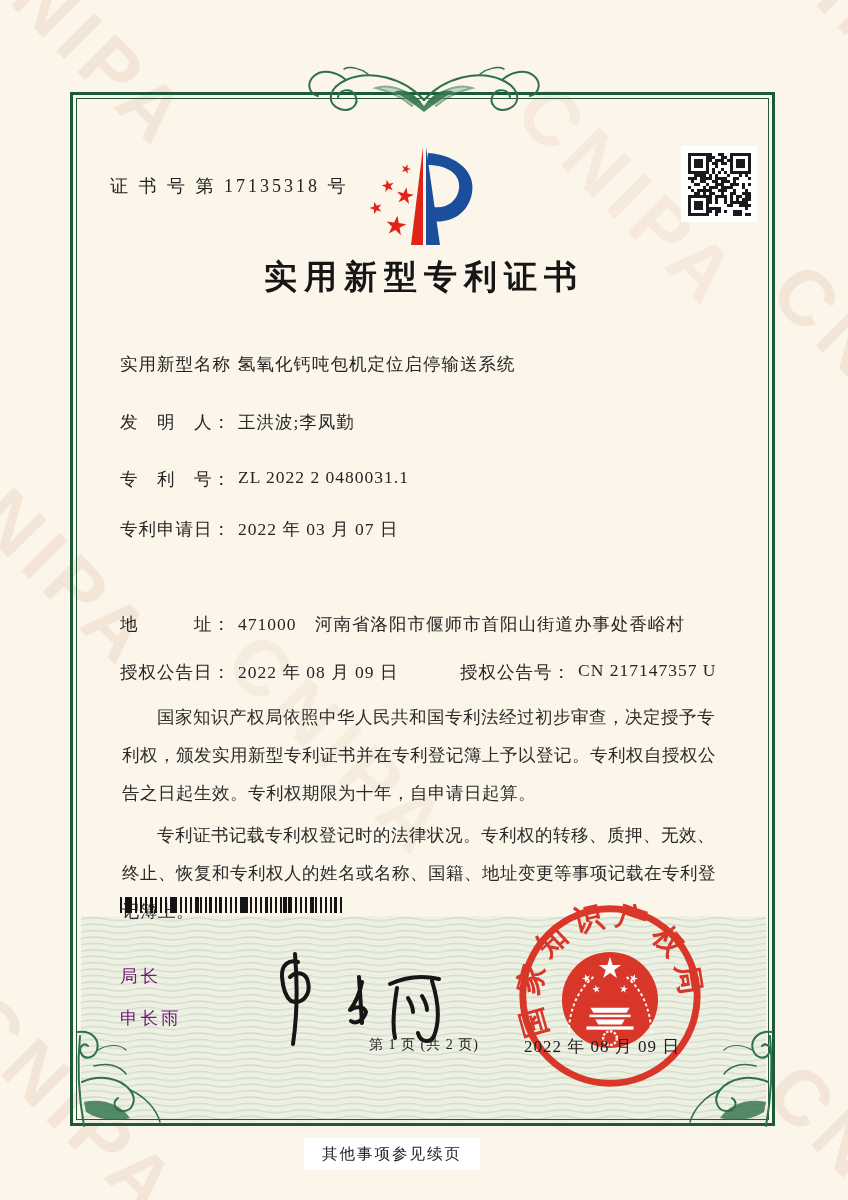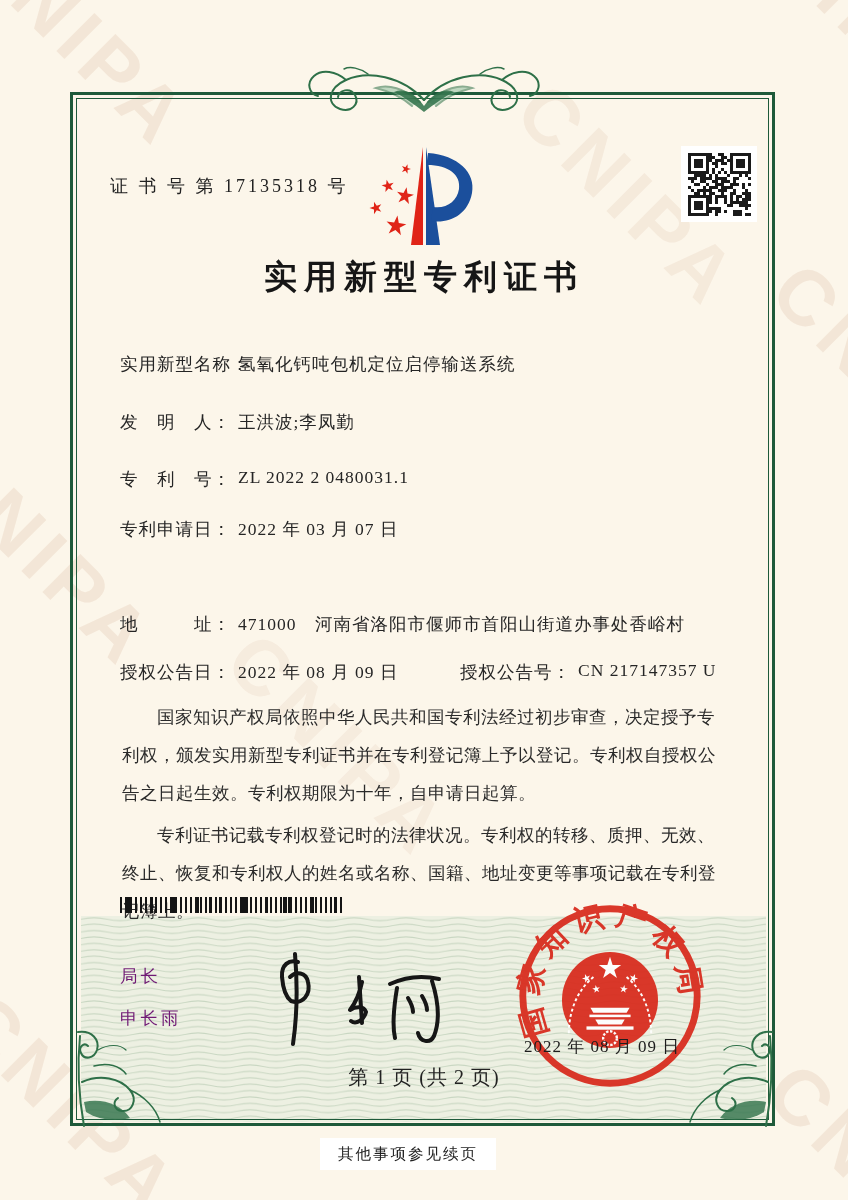--- a/index.html
+++ b/index.html
@@ -94,26 +94,26 @@
   .director div{margin-bottom:18px;}
   .sig{position:absolute;left:250px;top:948px;z-index:5;}
 
   .seal{position:absolute;left:512px;top:898px;z-index:5;}
   .seal-date{
     position:absolute;left:524px;top:1035px;z-index:6;
     font-size:17px;color:#1d1d1d;letter-spacing:1px;white-space:pre;
   }
 
   .pageno{
-    position:absolute;left:0;top:1064px;width:848px;text-align:center;z-index:5;
-    font-size:20px;color:#222;letter-spacing:1px;
+    position:absolute;left:0;top:1036px;width:848px;text-align:center;z-index:5;
+    font-size:14px;color:#222;letter-spacing:1px;
   }
 
   .note{
-    position:absolute;left:320px;top:1138px;width:176px;height:32px;z-index:5;
+    position:absolute;left:304px;top:1138px;width:176px;height:32px;z-index:5;
     background:#ffffff;display:flex;align-items:center;justify-content:center;
     font-size:15.5px;color:#222;letter-spacing:2px;
   }
 
   .ornament-top{position:absolute;left:300px;top:60px;z-index:6;}
   .orn-bl{position:absolute;left:64px;top:1026px;z-index:6;}
   .orn-br{position:absolute;left:664px;top:1026px;z-index:6;transform:scaleX(-1);}
 </style>
 </head>
 <body>

